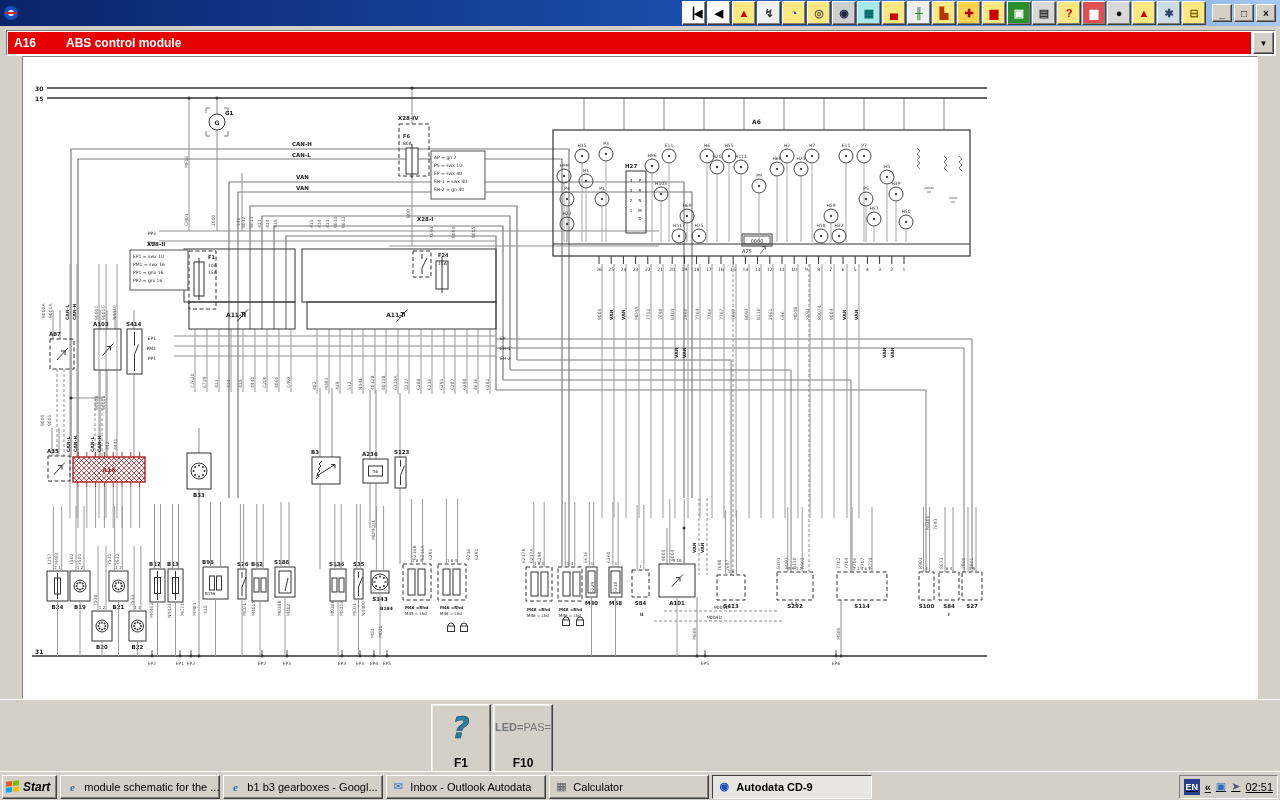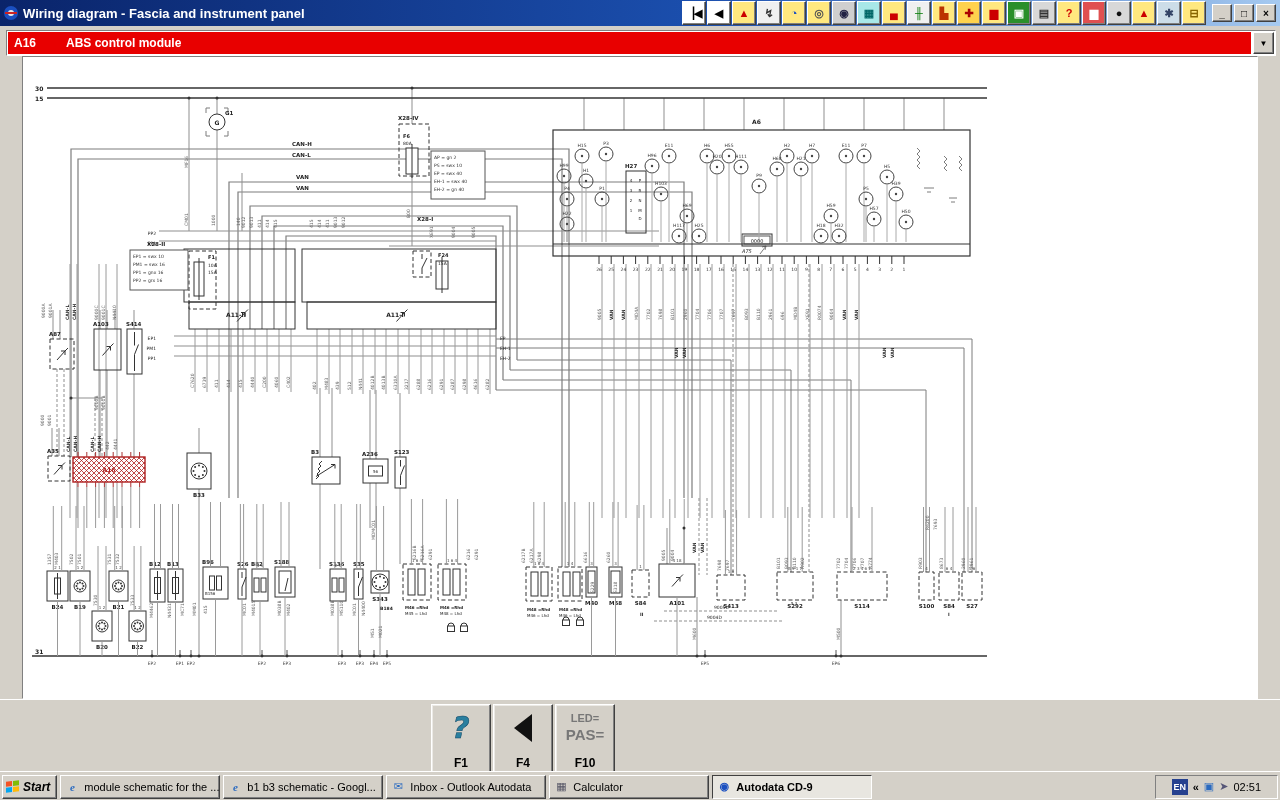--- a/index.html
+++ b/index.html
@@ -48,41 +48,40 @@
 .startbtn{height:22px;margin-left:2px;padding:0 6px 0 3px;display:flex;align-items:center;
   background:#d4d0c8;border:1px solid;border-color:#fff #404040 #404040 #fff;
   box-shadow:inset -1px -1px 0 #808080;font-weight:bold;font-size:12px;font-style:italic;}
 .flag{display:inline-block;width:14px;height:12px;margin-right:3px;position:relative;transform:skewY(-6deg);}
 .flag i{position:absolute;width:6px;height:5px;}
 .task{height:22px;width:158px;margin-left:3px;display:flex;align-items:center;overflow:hidden;
   background:#d4d0c8;border:1px solid;border-color:#fff #404040 #404040 #fff;
   box-shadow:inset -1px -1px 0 #808080;font-size:11px;white-space:nowrap;}
 .task.active{background:#e8e6e0;border-color:#404040 #fff #fff #404040;box-shadow:none;font-weight:bold;}
 .task .ticon{width:16px;height:16px;margin:0 4px 0 3px;flex:none;display:flex;align-items:center;justify-content:center;font-size:11px;}
-.tray{margin-left:auto;height:22px;margin-right:2px;padding:0 16px;display:flex;align-items:center;gap:5px;
-  border:1px solid;border-color:#808080 #fff #fff #808080;font-size:11px;}
+.tray{margin-left:auto;height:22px;margin-right:2px;padding:0 4px;display:flex;align-items:center;gap:5px;
+  border:1px solid;border-color:#808080 #fff #fff #808080;font-size:11px;text-decoration:underline;}
 .lang{width:16px;height:16px;background:#26418f;color:#fff;font-size:9px;font-weight:bold;
   display:flex;align-items:center;justify-content:center;}
 .trayico{font-size:11px;color:#2a6ac0;}
 .clock{font-size:11px;}
 </style>
 </head>
 <body>
 
 <div id="screen">
 
   <div class="titlebar">
     <span class="appicon">
       <svg width="16" height="16">
           <circle cx="8" cy="8" r="7" fill="#1a4fc0"></circle>
           <circle cx="8" cy="8" r="3" fill="#e8e8e8"></circle>
           <rect x="2" y="7" width="12" height="2" fill="#cc2222"></rect>
         </svg>
     </span>
-    <span>Wiring diagram - Fascia and instrument panel</span>
     <div class="tb-icons" id="tbicons">
         <div class="tbi" style="background: rgb(255, 255, 255); color: rgb(0, 0, 0);">▕◀</div>
         <div class="tbi" style="background: rgb(255, 255, 255); color: rgb(0, 0, 0);">◀</div>
         <div class="tbi" style="background: rgb(255, 232, 127); color: rgb(204, 0, 0);">▲</div>
         <div class="tbi" style="background: rgb(240, 240, 240); color: rgb(51, 51, 51);">↯</div>
         <div class="tbi" style="background: rgb(255, 232, 127); color: rgb(26, 79, 192);">◔</div>
         <div class="tbi" style="background: rgb(255, 232, 127); color: rgb(85, 85, 85);">◎</div>
         <div class="tbi" style="background: rgb(207, 207, 207); color: rgb(34, 34, 68);">◉</div>
         <div class="tbi" style="background: rgb(168, 232, 232); color: rgb(0, 102, 102);">▦</div>
         <div class="tbi" style="background: rgb(255, 232, 127); color: rgb(204, 0, 0);">▄</div>
@@ -1007,31 +1006,23 @@
     <div id="fnbtns">
         <div class="fnbtn">
           <div class="fico">
             <svg width="30" height="36">
               <text x="15" y="28" font-size="30" font-weight="bold" font-style="italic" text-anchor="middle" fill="#2a7f9f" stroke="#0a3f5f" stroke-width="0.5">?</text>
             </svg>
           </div>
           <div class="fk">F1</div>
         </div>
         <div class="fnbtn">
-          <div class="fico">
-            <svg width="26" height="32">
-              <polygon points="22,2 22,30 4,16" fill="#111"></polygon>
-            </svg>
-          </div>
-          <div class="fk">F4</div>
-        </div>
-        <div class="fnbtn">
-          <div class="fico" style="flex-direction: column;">
+          <div class="fico" style="flex-direction: row;">
             <div style="font-size:11px;font-weight:bold;color:#777;line-height:1.2">LED=</div>
-            <div style="font-size:15px;font-weight:bold;color:#777;line-height:1.2">PAS=</div>
+            <div style="font-size:11px;font-weight:normal;color:#777;line-height:1.2">PAS=</div>
           </div>
           <div class="fk">F10</div>
         </div>
       </div>
   </div>
 
   <div class="taskbar">
     <div class="startbtn">
       <span class="flag">
         <i style="left:0;top:0;background:#f35325"></i>
@@ -1045,21 +1036,21 @@
         <div class="task">
           <span class="ticon">
             <span style="color:#2a6ac0;font-weight:bold;font-style:italic;font-family:'Liberation Serif',serif">e</span>
           </span>
           <span>module schematic for the ...</span>
         </div>
         <div class="task">
           <span class="ticon">
             <span style="color:#2a6ac0;font-weight:bold;font-style:italic;font-family:'Liberation Serif',serif">e</span>
           </span>
-          <span>b1 b3 schematic - Googl...</span>
+          <span>b1 b3 gearboxes - Googl...</span>
         </div>
         <div class="task">
           <span class="ticon">
             <span style="color:#2a6ac0">✉</span>
           </span>
           <span>Inbox - Outlook Autodata</span>
         </div>
         <div class="task">
           <span class="ticon">
             <span style="color:#556">▦</span>

